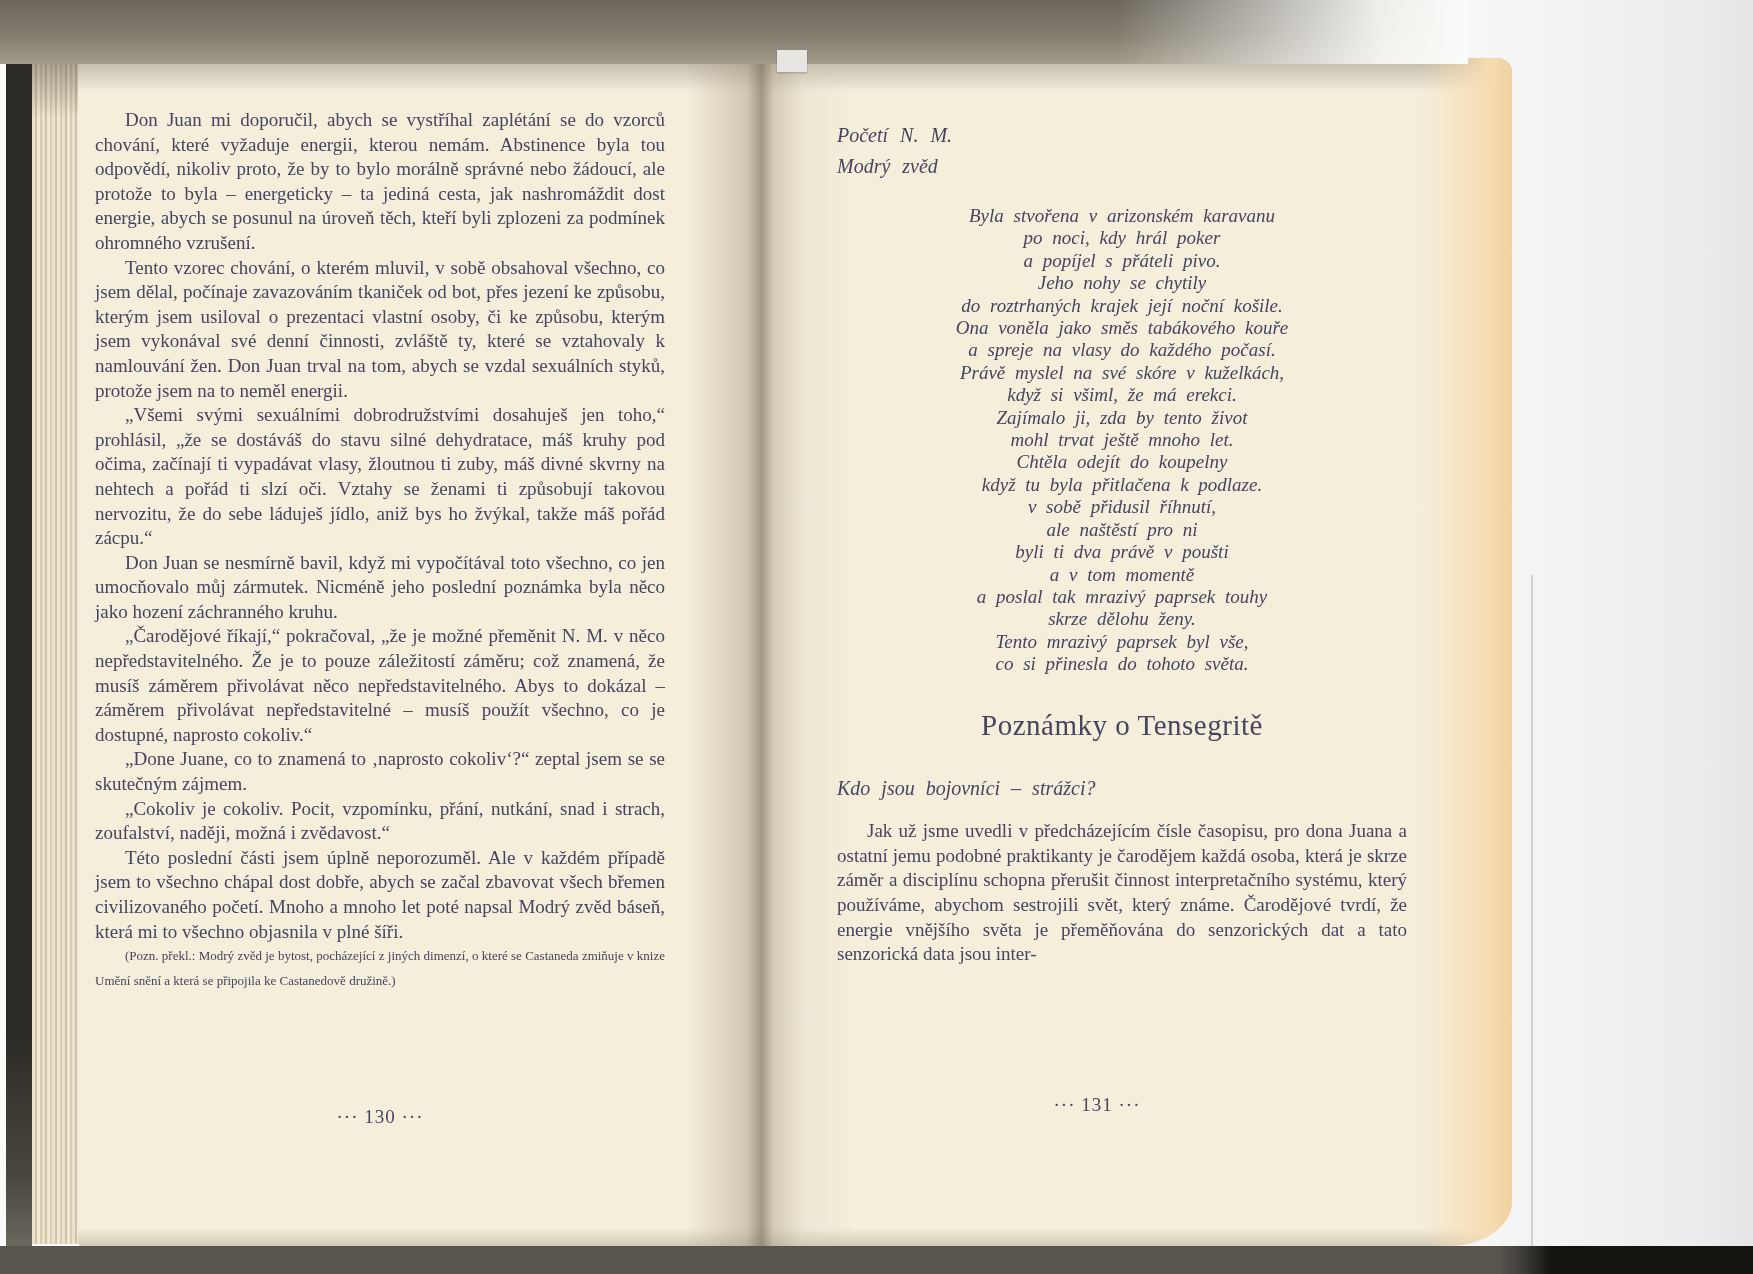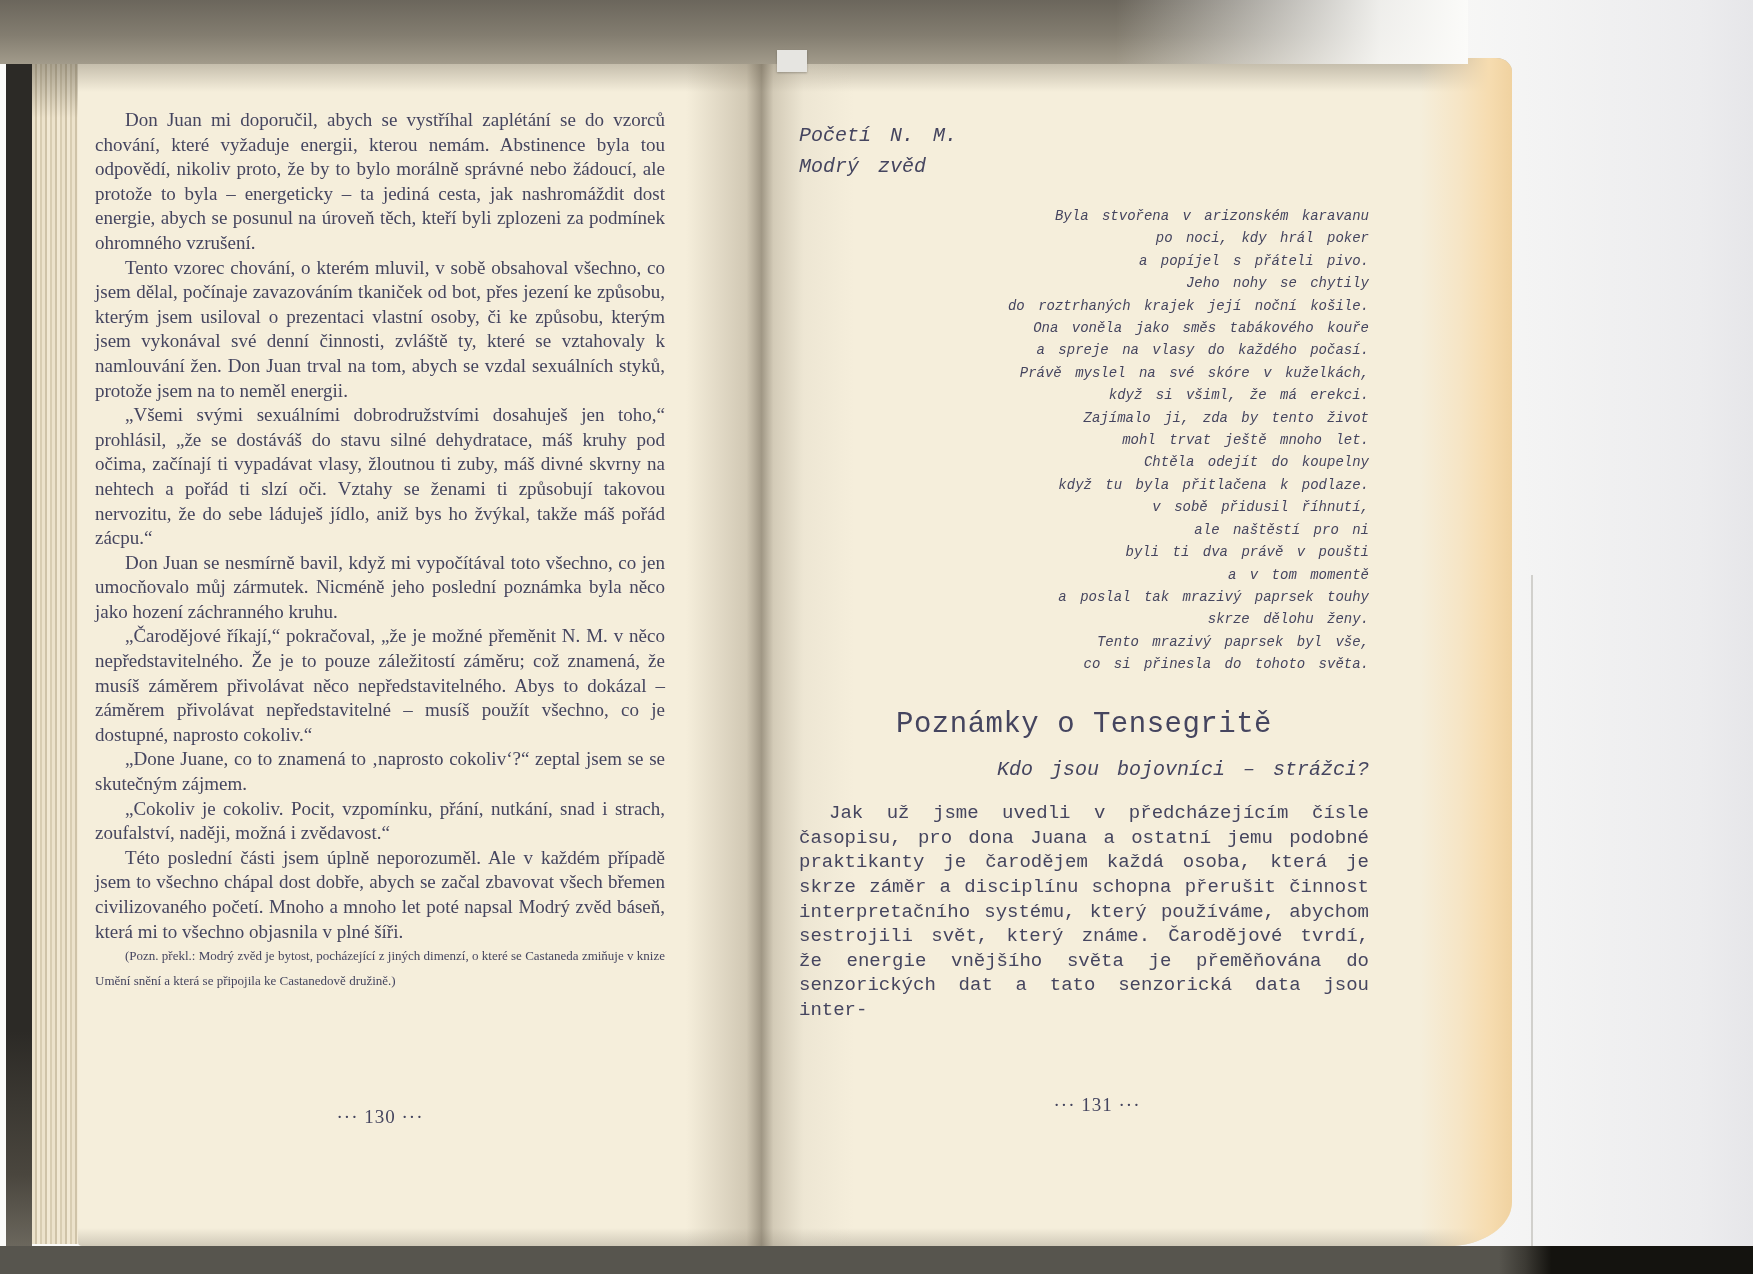--- a/index.html
+++ b/index.html
@@ -61,25 +61,25 @@
     background:rgba(180,178,172,0.55);
   }
   
   .page-text{position:absolute;text-align:justify;}
   .left-text{left:95px;top:108px;width:570px;font-size:19px;line-height:24.6px;}
   .left-text p{margin:0;text-indent:30px;}
   .translator-note{margin-top:24px;font-size:13px;line-height:24.4px;text-indent:0;}
   .page-number{position:absolute;font-size:19px;letter-spacing:1px;text-align:center;}
   .page-number-left{left:95px;top:1106px;width:570px;}
   .page-number-right{left:837px;top:1094px;width:520px;}
-  .right-text{left:799px;top:120px;width:570px;font-size:19px;line-height:24.6px;font-family:Liberation Mono, monospace;}
+  .right-text{left:837px;top:120px;width:570px;font-size:19px;line-height:24.6px;}
   .poem-title{font-style:italic;font-size:20px;line-height:31px;word-spacing:7px;text-align:left;}
-  .poem{margin-top:23px;font-style:italic;font-size:14px;line-height:22.4px;word-spacing:5px;text-align:right;}
+  .poem{margin-top:23px;font-style:italic;font-size:19px;line-height:22.4px;word-spacing:5px;text-align:center;}
   .section-heading{margin-top:31px;text-align:center;font-size:29px;line-height:36px;letter-spacing:0.5px;}
-  .section-subtitle{margin-top:15px;font-style:italic;font-size:20px;word-spacing:6px;text-align:right;}
+  .section-subtitle{margin-top:33px;font-style:italic;font-size:20px;word-spacing:6px;text-align:left;}
   .right-par{text-indent:30px;}
 </style>
 </head>
 <body>
 
 <div class="book-spread">
   <div class="gutter-shadow"></div>
   <div class="right-warm-edge"></div>
 </div>
 

